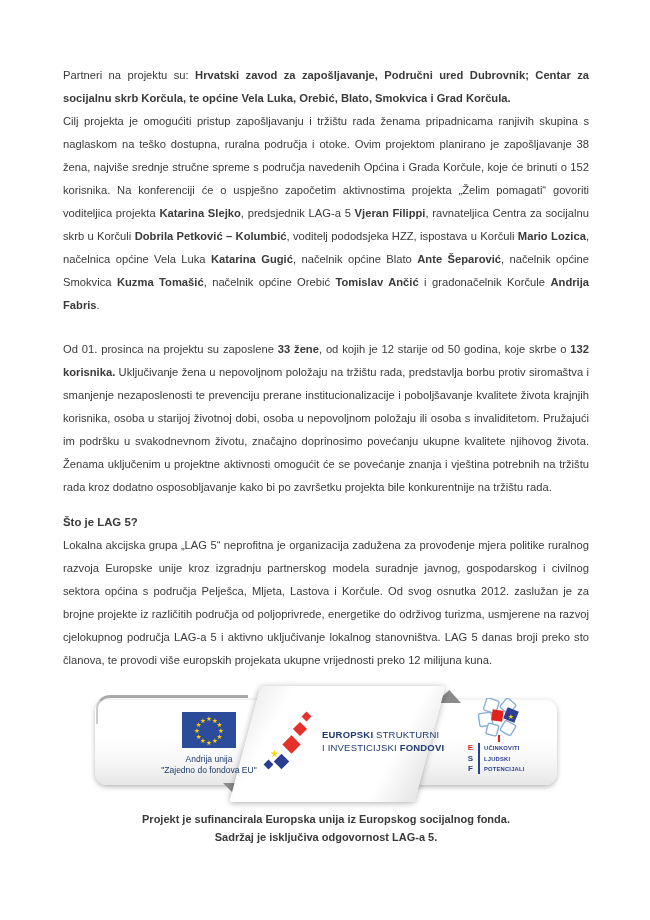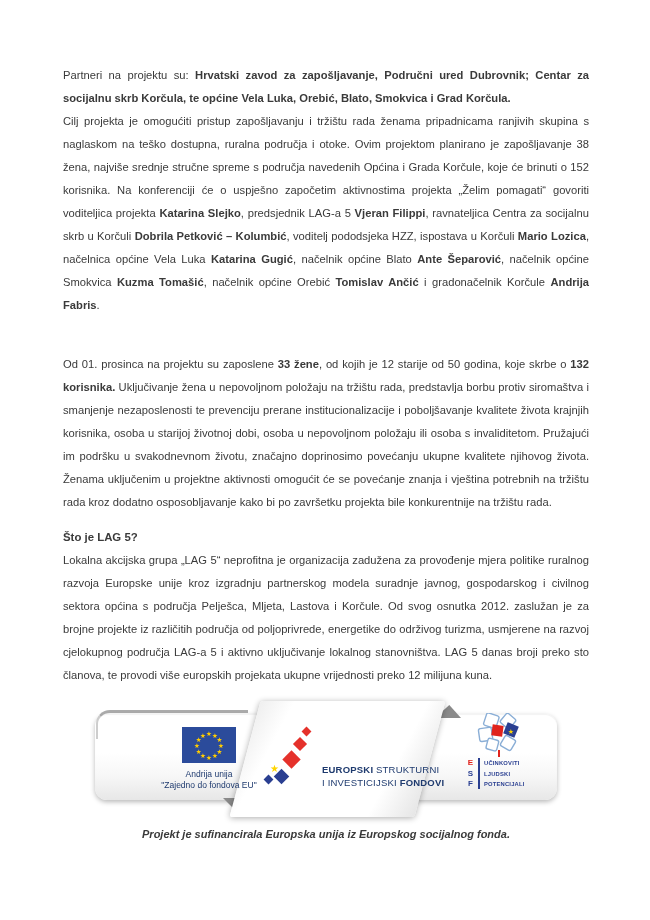--- a/index.html
+++ b/index.html
@@ -15,21 +15,21 @@
     width:650px;height:688px;
     padding:64px 61px 4px 63px;
     position:relative;
   }
   .body-text{
     font-size:11.2px;
     line-height:23px;
     text-align:justify;
   }
   p{margin:0;}
-  .gap-before{margin-top:36px;}
+  .gap-before{margin-top:21px;}
   .b{font-weight:bold;}
   .heading{
     font-weight:bold;
     font-size:11.4px;
     margin-top:12px;
     line-height:23px;
   }
 
   
   .banner{
@@ -88,21 +88,21 @@
   .d-r-s{width:7px;height:7px;left:41px;top:3px;}
   .d-r-m{width:10px;height:10px;left:33px;top:14px;}
   .d-r-b{width:13px;height:13px;left:23px;top:28px;}
   .d-b-b{width:11px;height:11px;left:14px;top:46px;}
   .d-b-s{width:7px;height:7px;left:3px;top:51px;}
   .d-star{
     position:absolute;left:8px;top:39px;
     color:#ffd500;font-size:10px;line-height:10px;z-index:3;
   }
   .esif-text{
-    position:absolute;left:62px;top:48px;
+    position:absolute;left:62px;top:28px;
     color:#1e3a6e;font-size:9.5px;line-height:13px;
     letter-spacing:.2px;white-space:nowrap;
   }
 
   
   .esf-block{position:absolute;left:370px;top:12px;width:96px;}
   .flower{margin-left:12px;display:block;}
   .esf-row{display:flex;align-items:flex-start;margin-top:1px;}
   .esf-letters{
     width:11px;text-align:center;font-weight:bold;
@@ -115,21 +115,20 @@
   .esf-words{
     font-size:5.8px;line-height:10.5px;color:#2a3f91;
     font-weight:bold;letter-spacing:.2px;white-space:nowrap;
   }
   .esf-words span{display:block;}
 
   
   .footer-note{
     margin-top:8px;
     text-align:center;
-    font-style:italic;
     font-weight:600;
     font-size:11px;
     line-height:18px;
     color:#3a3a3a;
   }
 </style>
 </head>
 <body>
 
 <div class="doc">
@@ -219,15 +218,16 @@
             <span>POTENCIJALI</span>
           </div>
         </div>
       </div>
 
     </div>
   </div>
 
   <div class="footer-note">
     <div>Projekt je sufinancirala Europska unija iz Europskog socijalnog fonda.</div>
+    <div>Sadržaj je isključiva odgovornost LAG-a 5.</div>
   </div>
 
 </div>
 
 </body></html>

